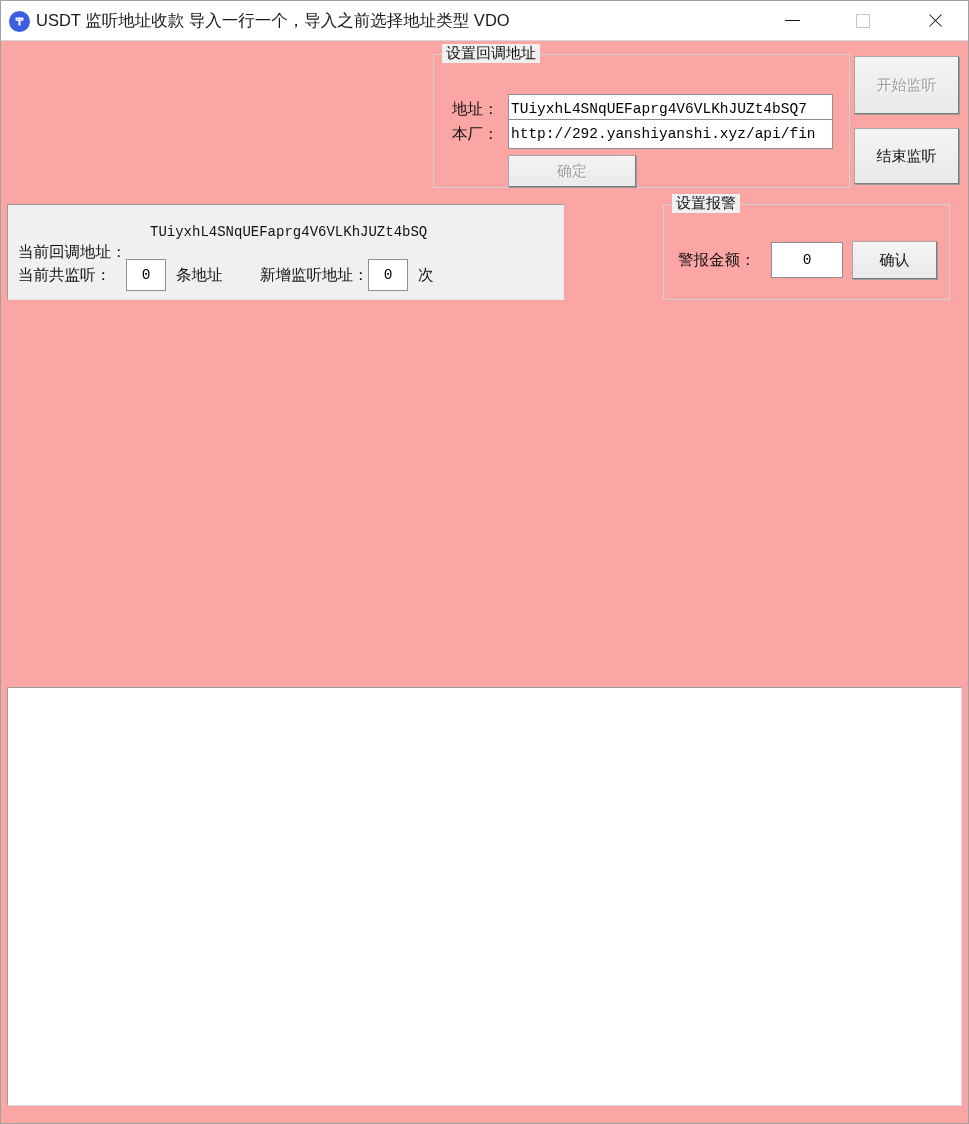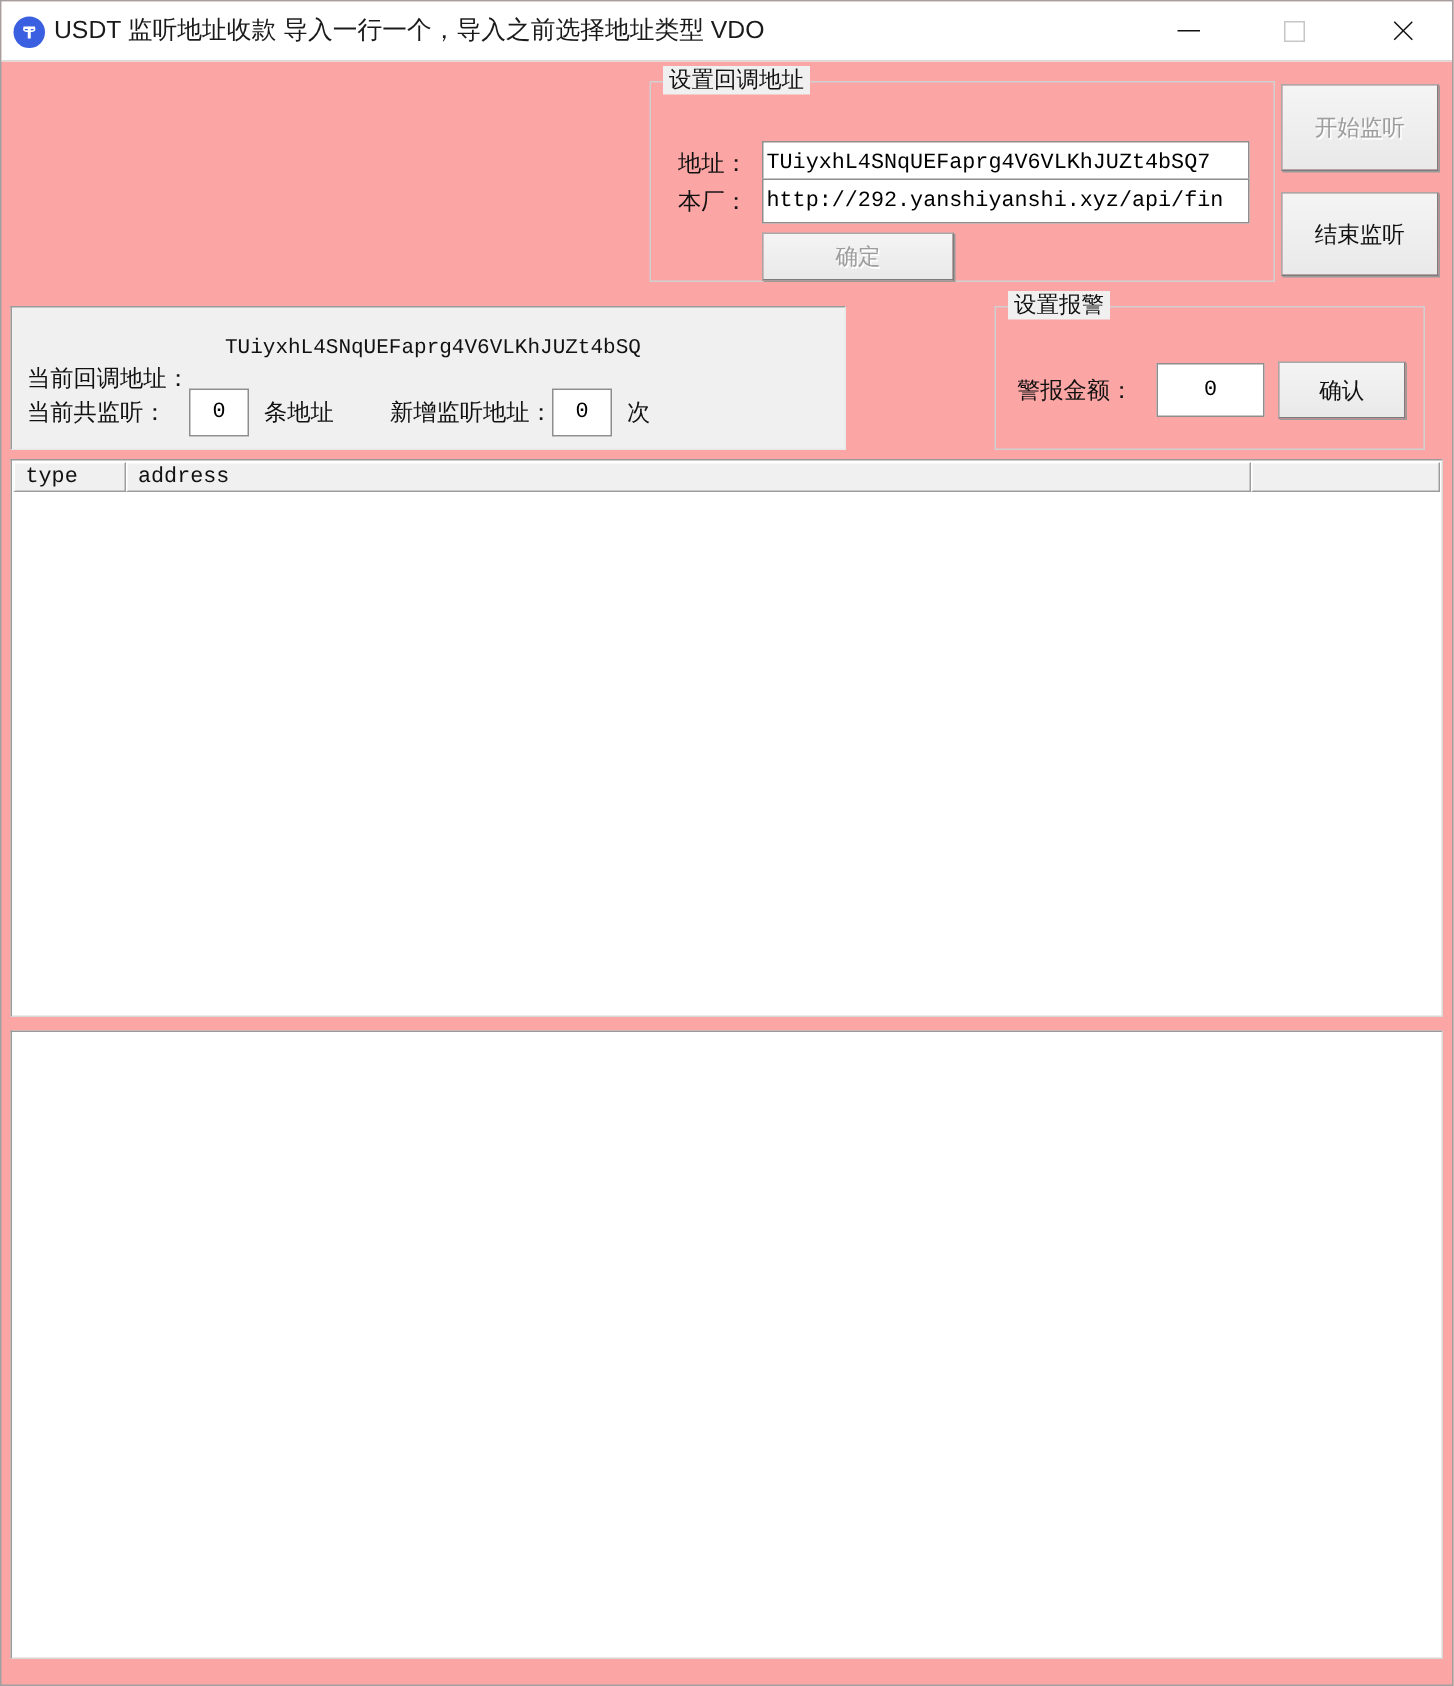--- a/index.html
+++ b/index.html
@@ -282,24 +282,16 @@
   </div>
 
   <div class="groupbox" style="left:662px; top:203px; width:287px; height:96px;">
     <div class="gb-title">设置报警</div>
 
     <div class="lbl" style="left:14px; top:45px;">警报金额：</div>
     <div class="tbox center" style="left:107px; top:37px; width:72px; height:36px;">0</div>
     <div class="btn" style="left:188px; top:36px; width:85px; height:38px;">确认</div>
   </div>
 
-  <div class="panel-white" style="left:6px; top:305px; width:955px; height:372px;">
-    <div class="table-head">
-      <div class="th" style="width:75px;">type</div>
-      <div class="th" style="width:750px;">address</div>
-      <div class="th" style="flex:1;"></div>
-    </div>
-    <div class="table-body"></div>
-  </div>
 
   <div class="panel-white" style="left:6px; top:686px; width:955px; height:419px;"></div>
 
 </div>
 
 </body></html>

